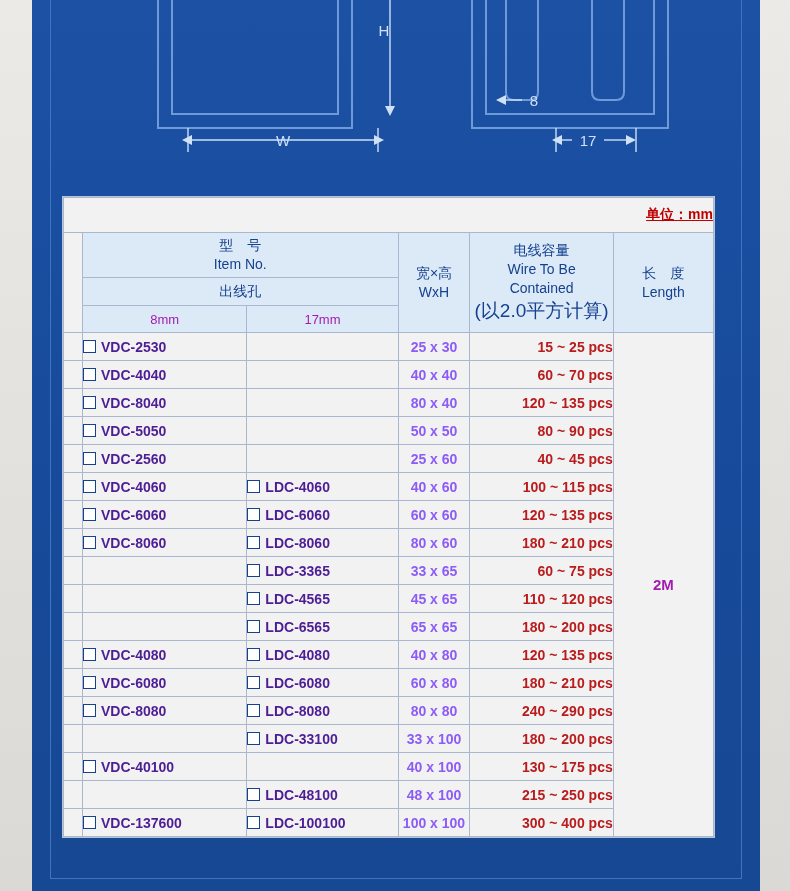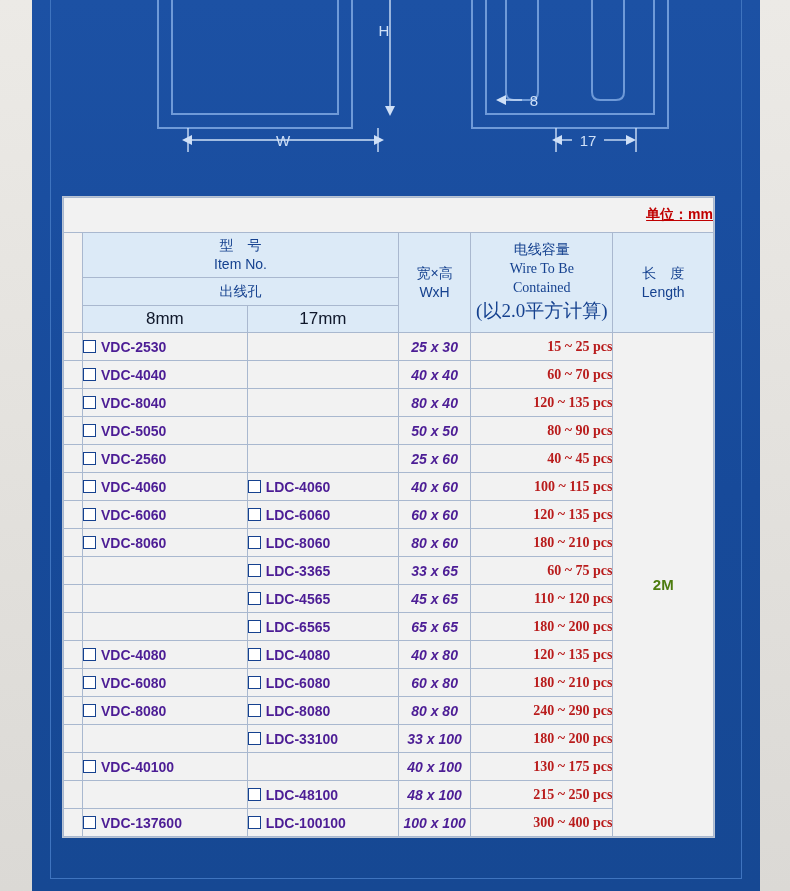--- a/index.html
+++ b/index.html
@@ -101,23 +101,23 @@
     vertical-align: middle;
     color: #15418f;
     font-size: 14px;
     line-height: 1.35;
   }
   .hdr.small { font-size: 19px; }
   .hdr-narrow { width: 22px; background:#f2f2f2; border-right:1px solid #a9b8cf;}
   .sub-hdr {
     background: #dceaf7;
     text-align: center;
-    font-size: 17px;
+    font-size: 13px;
     height: 26px;
-    color:#0f172a;
+    color:#a21caf;
   }
   .cell {
     height: 27px;
     background: #f2f2f2;
     padding-left: 8px;
     font-size: 14px;
     font-weight: bold;
     color: #4c1d95;
     white-space: nowrap;
   }
@@ -128,43 +128,42 @@
     border: 1px solid #15418f;
     background: #ffffff;
     margin-right: 5px;
     vertical-align: -1px;
   }
   .cell-center {
     text-align: center;
     font-weight: bold;
     background: #f2f2f2;
     font-size: 14px;
-    color:#4c1d95;
-    font-style:italic;
+    color:#8b5cf6;
   }
   .cell-right {
     text-align: right;
     padding-right: 10px;
     font-weight: bold;
     background: #f2f2f2;
     font-size: 14px;
     color:#b91c1c;
   }
   .len-cell {
     text-align: center;
     vertical-align: middle;
     background: #f2f2f2;
     font-weight: bold;
     font-size: 15px;
-    color:#4d7c0f;
+    color:#a21caf;
   }
   .col-item { width: 178px; }
   .col-item2 { width: 162px; }
   .col-wxh { width: 80px; }
-  .col-wire { width: 160px; font-family: Liberation Serif, serif; }
+  .col-wire { width: 160px; }
   .col-len { width: 112px; }
   .line2 { display:block; }
   .diagram-label { fill:#cfe0f7; font-size:15px; font-family:"Liberation Sans", sans-serif;}
 </style>
 </head>
 <body>
 
 <div class="page">
   <div class="blue-panel">
     <div class="inner-frame"></div>

